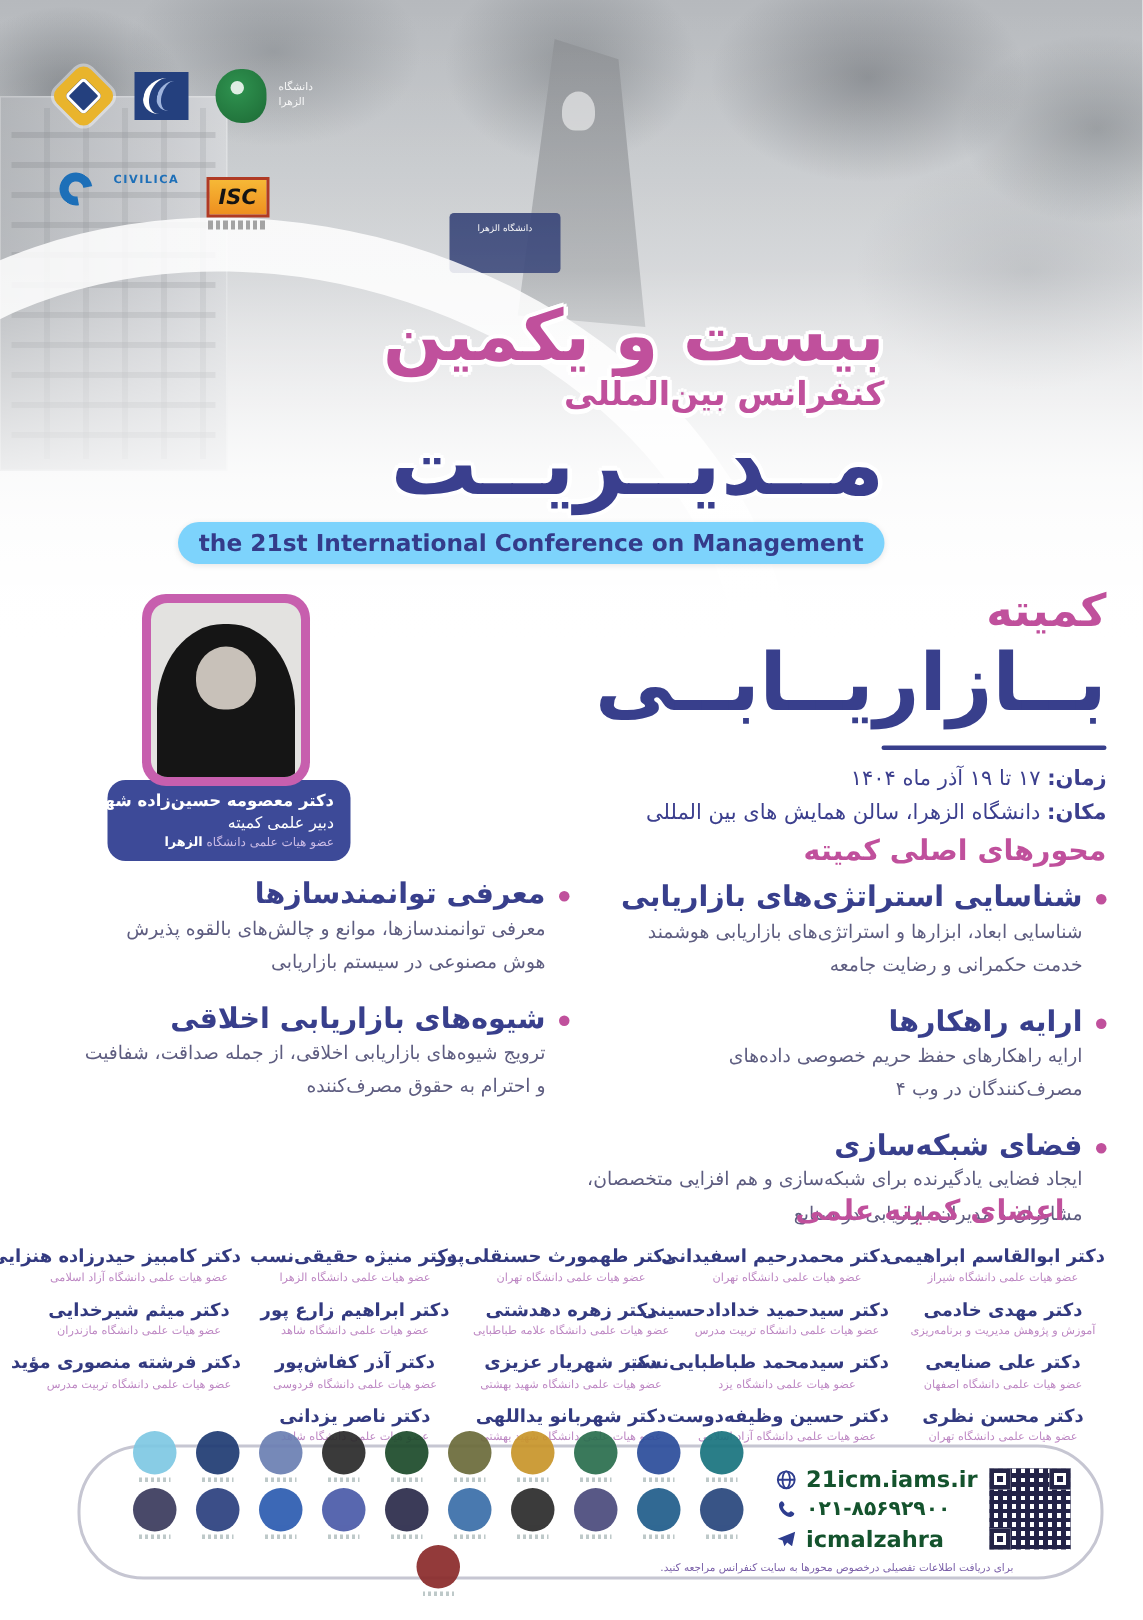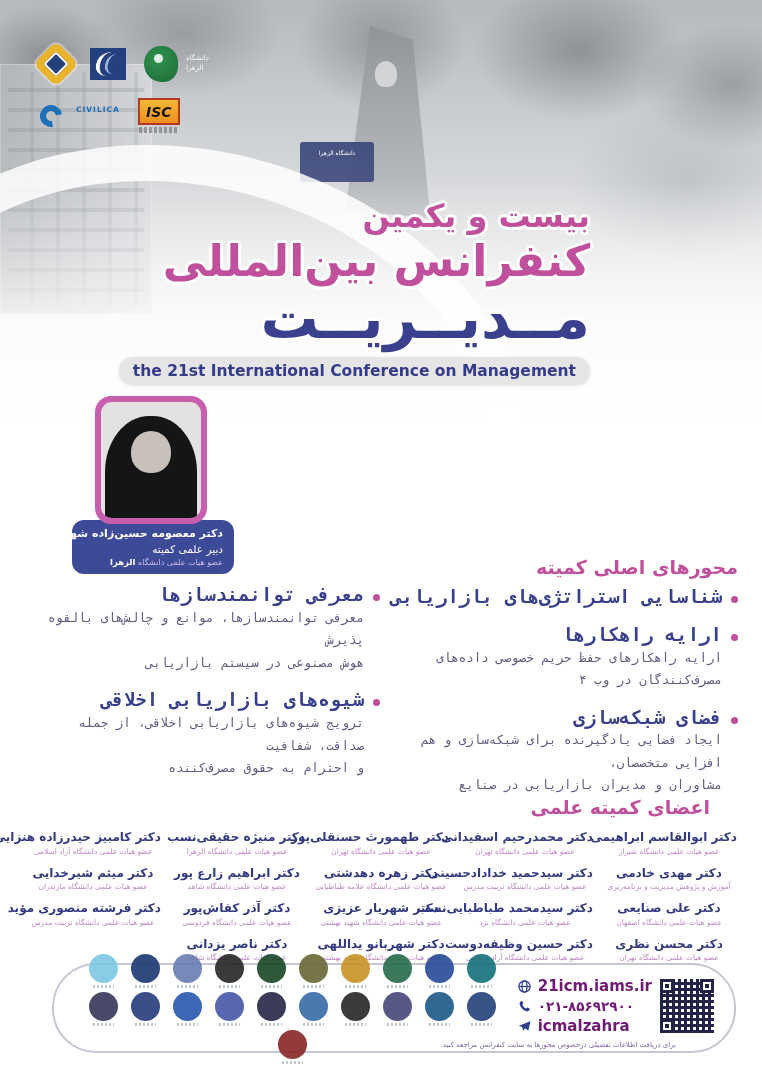--- a/index.html
+++ b/index.html
@@ -51,31 +51,31 @@
   .logo-green::after{content:"";position:absolute;left:10px;top:8px;width:9px;height:9px;
       background:#fff;border-radius:50%;opacity:.85;}
   .alz-wordmark{color:#fff;font-size:7px;opacity:.9;margin-left:-10px;width:42px;line-height:1.4;}
   .logo-civilica{display:flex;flex-direction:row;align-items:flex-start;gap:14px;}
   .civ-c{width:22px;height:22px;border:6px solid #1d6fb8;border-radius:50%;
       border-right-color:transparent;transform:rotate(35deg);box-sizing:border-box;}
   .civ-label{color:#1d6fb8;font-weight:bold;font-size:7.5px;letter-spacing:1px;}
   .logo-isc{display:flex;flex-direction:column;align-items:center;gap:2px;}
   .isc-box{width:38px;height:23px;background:linear-gradient(180deg,#f6b836,#ee8f1f);
       border:2px solid #b03a24;color:#141414;font-weight:bold;font-style:italic;font-size:14px;
-      display:flex;align-items:center;justify-content:center;line-height:1;}
+      display:flex;align-items:center;justify-content:center;line-height:1;margin-top:20px;}
   .isc-cap{width:40px;height:6px;background:
       repeating-linear-gradient(90deg,#6b6b6b 0 3px,transparent 3px 5px);opacity:.6;}
   
   .title-block{position:absolute;top:200px;right:172px;text-align:right;z-index:5;}
   .outline{text-shadow:-2px -2px 0 #fff,2px -2px 0 #fff,-2px 2px 0 #fff,2px 2px 0 #fff,
       0 -3px 0 #fff,0 3px 0 #fff,-3px 0 0 #fff,3px 0 0 #fff;}
-  .t1{color:#c0509c;font-size:32px;font-weight:bold;line-height:1.05;}
-  .t2{color:#c0509c;font-size:44px;font-weight:bold;line-height:1.15;margin-top:2px;}
+  .t1{color:#c0509c;font-size:47px;font-weight:bold;line-height:1.05;}
+  .t2{color:#c0509c;font-size:22px;font-weight:bold;line-height:1.15;margin-top:2px;}
   .t3{color:#3a3f8e;font-size:58px;font-weight:bold;line-height:1.05;margin-top:2px;}
-  .en-pill{display:inline-block;direction:ltr;background:#e5e5e5;border-radius:16px;
+  .en-pill{display:inline-block;direction:ltr;background:#7dd3fc;border-radius:16px;
       padding:5px 14px;color:#343b8a;font-weight:bold;font-size:15.5px;margin-top:8px;
       box-shadow:0 1px 4px rgba(0,0,0,.10);}
   
   .committee{position:absolute;top:390px;right:24px;text-align:right;z-index:5;}
   .k-label{color:#c0509c;font-size:30px;font-weight:bold;}
   .k-name{color:#383f8c;font-size:53px;font-weight:bold;line-height:1.1;margin-top:2px;}
   .k-line{width:150px;height:3px;background:#383f8c;margin-top:12px;border-radius:2px;}
   .info{margin-top:8px;font-size:14px;color:#3c3f8e;line-height:1.65;}
   .info b{font-weight:bold;}
   
@@ -90,39 +90,39 @@
   .chair-card{position:absolute;left:72px;top:520px;width:162px;background:#3d4a98;
       border-radius:12px;padding:7px 11px 7px;box-sizing:border-box;text-align:right;z-index:5;}
   .chair-name{font-size:11px;font-weight:bold;color:#fff;white-space:nowrap;}
   .chair-role{font-size:10.5px;color:#fff;margin-top:3px;}
   .chair-affil{font-size:8px;color:#cbbce6;margin-top:2px;}
   .chair-affil b{color:#fff;font-size:8.5px;}
   
   .axes-heading{color:#c0509c;font-size:19px;font-weight:bold;text-align:right;margin-bottom:9px;}
   .axes-right{position:absolute;top:556px;right:24px;width:352px;z-index:5;}
   .axes-left{position:absolute;top:585px;left:26px;width:354px;z-index:5;}
-  .topic{position:relative;padding-right:16px;margin-bottom:15px;text-align:right;font-family:Liberation Mono, monospace;}
+  .topic{position:relative;padding-right:16px;margin-bottom:15px;text-align:right;}
   .bullet{position:absolute;right:0;top:9px;width:7px;height:7px;border-radius:50%;background:#c0509c;}
   .topic-title{color:#383f8c;font-size:19px;font-weight:bold;line-height:1.2;}
   .topic-desc{color:#5e5d80;font-size:12.5px;line-height:1.8;margin-top:0;}
   
   .members-heading{position:absolute;top:796px;right:52px;color:#c0509c;font-size:19px;
       font-weight:bold;z-index:5;}
   .members-grid{position:absolute;top:830px;right:25px;left:25px;display:flex;gap:8px;z-index:5;}
   .m-col{flex:1;display:flex;flex-direction:column;gap:10px;min-width:0;}
   .m-cell{text-align:center;}
   .m-name{color:#333a80;font-size:12px;font-weight:bold;white-space:nowrap;line-height:1.3;}
   .m-affil{color:#bd87c3;font-size:7.5px;white-space:nowrap;margin-top:1px;}
   
   .footer-bar{position:absolute;left:52px;right:26px;top:963px;height:90px;background:#fff;
       border:2px solid #c6c6d2;border-radius:44px;box-sizing:border-box;display:flex;
       align-items:center;padding:6px 20px 10px;z-index:5;}
   .f-contact{display:flex;align-items:center;gap:8px;direction:ltr;margin-left:6px;}
   .c-lines{display:flex;flex-direction:column;gap:3px;}
-  .c-line{display:flex;align-items:center;gap:6px;color:#701a75;font-weight:bold;
+  .c-line{display:flex;align-items:center;gap:6px;color:#14532d;font-weight:bold;
       font-size:15px;direction:ltr;white-space:nowrap;}
   .c-line.phone{font-size:13.5px;}
   .qr{width:54px;height:54px;position:relative;background:
       repeating-linear-gradient(0deg,#232347 0 3px,transparent 3px 6px),
       repeating-linear-gradient(90deg,#232347 0 3px,#fff 3px 6px);flex:0 0 auto;}
   .qr i{position:absolute;width:14px;height:14px;background:#fff;border:3px solid #232347;
       box-sizing:border-box;}
   .qr i::before{content:"";position:absolute;inset:2px;background:#232347;}
   .qr i.tl{top:0;left:0;} .qr i.tr{top:0;right:0;} .qr i.bl{bottom:0;left:0;}
   .f-logos{flex:1;display:flex;flex-wrap:wrap;gap:9px 13px;justify-content:center;
@@ -163,20 +163,35 @@
 
   <div class="title-block">
     <div class="t1 outline">بیست و یکمین</div>
     <div class="t2 outline">کنفرانس بین‌المللی</div>
     <div class="t3 outline">مــدیــریــت</div>
     <div style="text-align:center;">
       <span class="en-pill">the 21st International Conference on Management</span>
     </div>
   </div>
 
+  <div class="committee">
+    <div class="k-label">کمیته</div>
+    <div class="k-name">بــازاریــابــی</div>
+    <div class="k-line"></div>
+    <div class="info">
+      <div>
+        <b>زمان:</b>
+        <span>۱۷ تا ۱۹ آذر ماه ۱۴۰۴</span>
+      </div>
+      <div>
+        <b>مکان:</b>
+        <span>دانشگاه الزهرا، سالن همایش های بین المللی</span>
+      </div>
+    </div>
+  </div>
 
   <div class="chair-frame">
     <div class="chair-photo">
       <div class="chador"></div>
       <div class="face"></div>
     </div>
   </div>
   <div class="chair-card">
     <div class="chair-name">دکتر معصومه حسین‌زاده شهری</div>
     <div class="chair-role">دبیر علمی کمیته</div>
@@ -185,20 +200,24 @@
       <b>الزهرا</b>
     </div>
   </div>
 
   <div class="axes-right">
     <div class="axes-heading">محورهای اصلی کمیته</div>
 
       <div class="topic">
         <span class="bullet"></span>
         <div class="topic-title">شناسایی استراتژی‌های بازاریابی</div>
+        <div class="topic-desc">
+          <div>شناسایی ابعاد، ابزارها و استراتژی‌های بازاریابی هوشمند</div>
+          <div>خدمت حکمرانی و رضایت جامعه</div>
+        </div>
       </div>
 
       <div class="topic">
         <span class="bullet"></span>
         <div class="topic-title">ارایه راهکارها</div>
         <div class="topic-desc">
           <div>ارایه راهکارهای حفظ حریم خصوصی داده‌های</div>
           <div>مصرف‌کنندگان در وب ۴</div>
         </div>
       </div>

